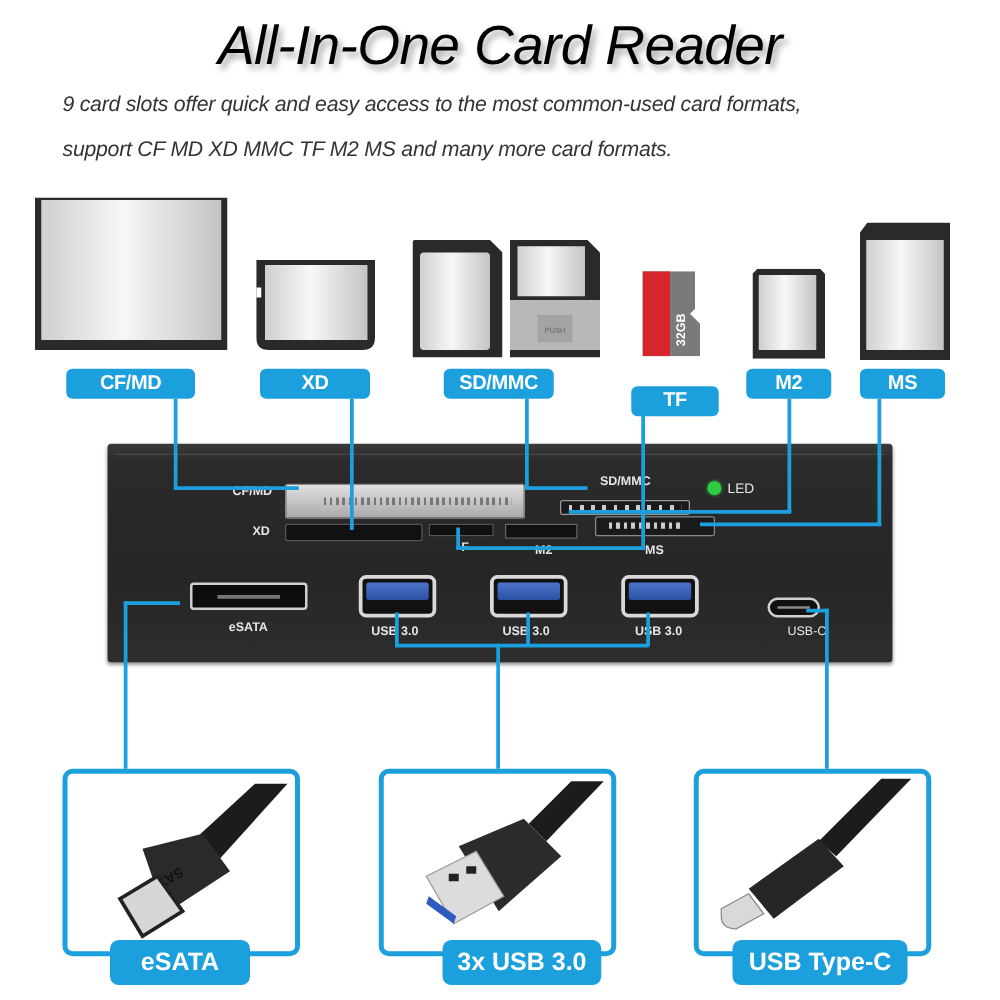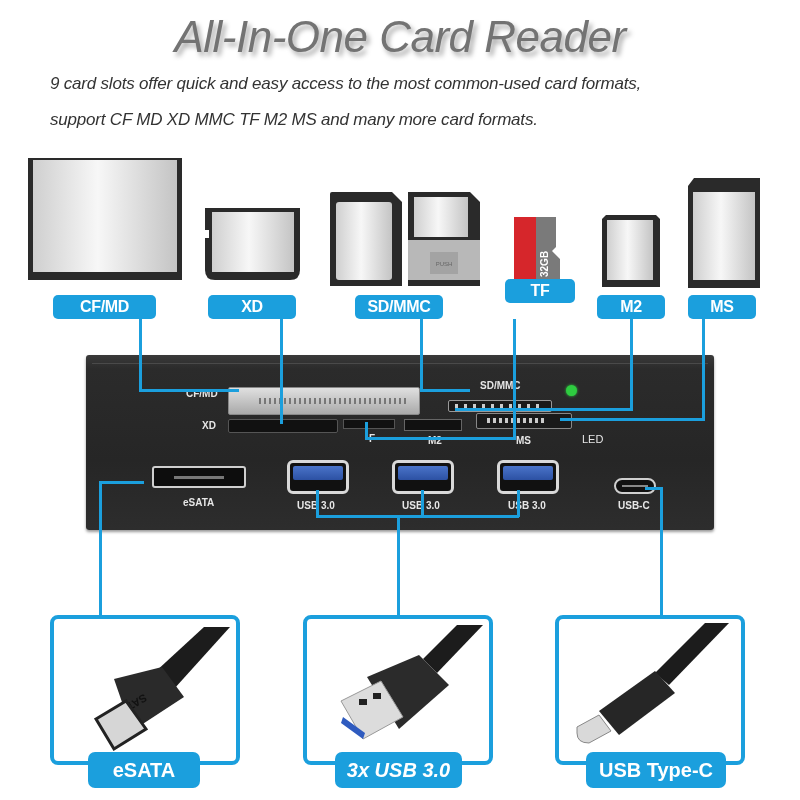--- a/index.html
+++ b/index.html
@@ -1,21 +1,21 @@
 <!DOCTYPE html>
 <html><head>
 <meta charset="utf-8">
 <style>
   * { box-sizing: border-box; margin: 0; padding: 0; }
   html, body { width: 800px; height: 800px; background: #ffffff; overflow: hidden; }
   body { position: relative; font-family: "Liberation Sans", sans-serif; }
 
   .title {
     position: absolute; left: 0; top: 12px; width: 800px; text-align: center;
-    font-size: 44px; font-style: italic; color: #737373; letter-spacing: -0.5px;
+    font-size: 44px; font-style: italic; color: #000000; letter-spacing: -0.5px;
     text-shadow: 3px 4px 5px rgba(0,0,0,0.35);
   }
   .subtitle {
     position: absolute; left: 50px; font-size: 17px; font-style: italic; color: #333;
     letter-spacing: -0.2px;
   }
   .sub1 { top: 74px; }
   .sub2 { top: 110px; }
 
   .card { position: absolute; }
@@ -116,21 +116,21 @@
 <div class="card" style="left:688px; top:178px;">
   <svg width="72" height="110" viewBox="0 0 72 110">
     <path d="M6 0 H72 V110 H0 V8 Z" fill="#2a2a2a"></path>
     <rect x="5" y="14" width="62" height="88" fill="url(#silv)"></rect>
   </svg>
 </div>
 
 <div class="tag" style="left:53px; top:295px; width:103px;">CF/MD</div>
 <div class="tag" style="left:208px; top:295px; width:88px;">XD</div>
 <div class="tag" style="left:355px; top:295px; width:88px;">SD/MMC</div>
-<div class="tag" style="left:505px; top:279px; width:70px;">TF</div>
+<div class="tag" style="left:505px; top:309px; width:70px;">TF</div>
 <div class="tag" style="left:597px; top:295px; width:68px;">M2</div>
 <div class="tag" style="left:688px; top:295px; width:68px;">MS</div>
 
 <div class="panel">
 
   <div class="slot" style="left:142px; top:32px; width:192px; height:28px; background:linear-gradient(180deg,#e0e0e0,#a9a9a9); border-radius:2px; border:1px solid #888;">
     <div style="position:absolute; left:30px; right:10px; top:10px; height:6px; background:repeating-linear-gradient(90deg,#777 0 2px,transparent 2px 5px);"></div>
   </div>
   <div class="plabel" style="left:100px; top:33px;">CF/MD</div>
 
@@ -142,21 +142,21 @@
 
   <div class="slot" style="left:318px; top:64px; width:58px; height:12px; background:#111; border:1px solid #666;"></div>
   <div class="plabel" style="left:342px; top:80px;">M2</div>
 
   <div class="slot" style="left:362px; top:45px; width:104px; height:12px; background:#1a1a1a; border:1px solid #999; border-radius:2px;">
     <div style="position:absolute; left:6px; right:6px; top:3px; height:4px; background:repeating-linear-gradient(90deg,#ccc 0 3px,transparent 3px 9px);"></div>
   </div>
   <div class="plabel" style="left:394px; top:25px;">SD/MMC</div>
 
   <div style="position:absolute; left:480px; top:30px; width:11px; height:11px; border-radius:50%; background:#2ecc40; box-shadow:0 0 3px #2ecc40;"></div>
-  <div class="plabel" style="left:496px; top:30px; font-weight:normal; font-size:11px;margin-top:48px;">LED</div>
+  <div class="plabel" style="left:496px; top:30px; font-weight:normal; font-size:11px;">LED</div>
 
   <div class="slot" style="left:390px; top:58px; width:96px; height:16px; background:#1a1a1a; border:1px solid #888; border-radius:2px;">
     <div style="position:absolute; left:10px; right:26px; top:4px; height:5px; background:repeating-linear-gradient(90deg,#ccc 0 3px,transparent 3px 6px);"></div>
   </div>
   <div class="plabel" style="left:430px; top:80px;">MS</div>
 
   <div class="slot" style="left:66px; top:111px; width:94px; height:22px; background:#0d0d0d; border:2px solid #cfcfcf; border-radius:3px;">
     <div style="position:absolute; left:20px; right:20px; top:8px; height:3px; background:#777;"></div>
   </div>
   <div class="plabel" style="left:97px; top:142px;">eSATA</div>
@@ -164,21 +164,21 @@
   <div class="usb" style="left:201px; top:105px;"></div>
   <div class="plabel" style="left:211px; top:145px;">USB 3.0</div>
   <div class="usb" style="left:306px; top:105px;"></div>
   <div class="plabel" style="left:316px; top:145px;">USB 3.0</div>
   <div class="usb" style="left:411px; top:105px;"></div>
   <div class="plabel" style="left:422px; top:145px;">USB 3.0</div>
 
   <div class="slot" style="left:528px; top:123px; width:42px; height:16px; background:#111; border:2px solid #cfcfcf; border-radius:9px;">
     <div style="position:absolute; left:6px; right:6px; top:5px; height:2px; background:#888;"></div>
   </div>
-  <div class="plabel" style="left:532px; top:145px; font-weight:bold;">USB-C</div>
+  <div class="plabel" style="left:544px; top:145px; font-weight:normal;">USB-C</div>
 </div>
 
 <div class="line" style="left:139px; top:319px; width:3px; height:72px;"></div>
 <div class="line" style="left:139px; top:389px; width:100px; height:3px;"></div>
 <div class="line" style="left:280px; top:319px; width:3px; height:105px;"></div>
 <div class="line" style="left:420px; top:319px; width:3px; height:73px;"></div>
 <div class="line" style="left:420px; top:389px; width:50px; height:3px;"></div>
 <div class="line" style="left:513px; top:319px; width:3px; height:121px;"></div>
 <div class="line" style="left:365px; top:437px; width:151px; height:3px;"></div>
 <div class="line" style="left:365px; top:422px; width:3px; height:17px;"></div>
@@ -217,14 +217,14 @@
 </div>
 <div class="box" style="left:555px;">
   <svg width="182" height="142" viewBox="0 0 182 142">
     <path d="M146 4 L170 4 L110 66 L96 54 Z" fill="#1c1c1c"></path>
     <path d="M40 92 L96 52 L116 74 L60 116 Z" fill="#262626"></path>
     <path d="M18 108 L40 96 L52 112 L30 124 Q18 124 18 114 Z" fill="#d9d9d9" stroke="#888" stroke-width="1"></path>
   </svg>
 </div>
 
 <div class="btag" style="left:88px; width:112px;">eSATA</div>
-<div class="btag" style="left:335px; width:127px;font-style:italic;">3x USB 3.0</div>
+<div class="btag" style="left:354px; width:127px;">3x USB 3.0</div>
 <div class="btag" style="left:586px; width:140px;">USB Type-C</div>
 
 </body></html>

